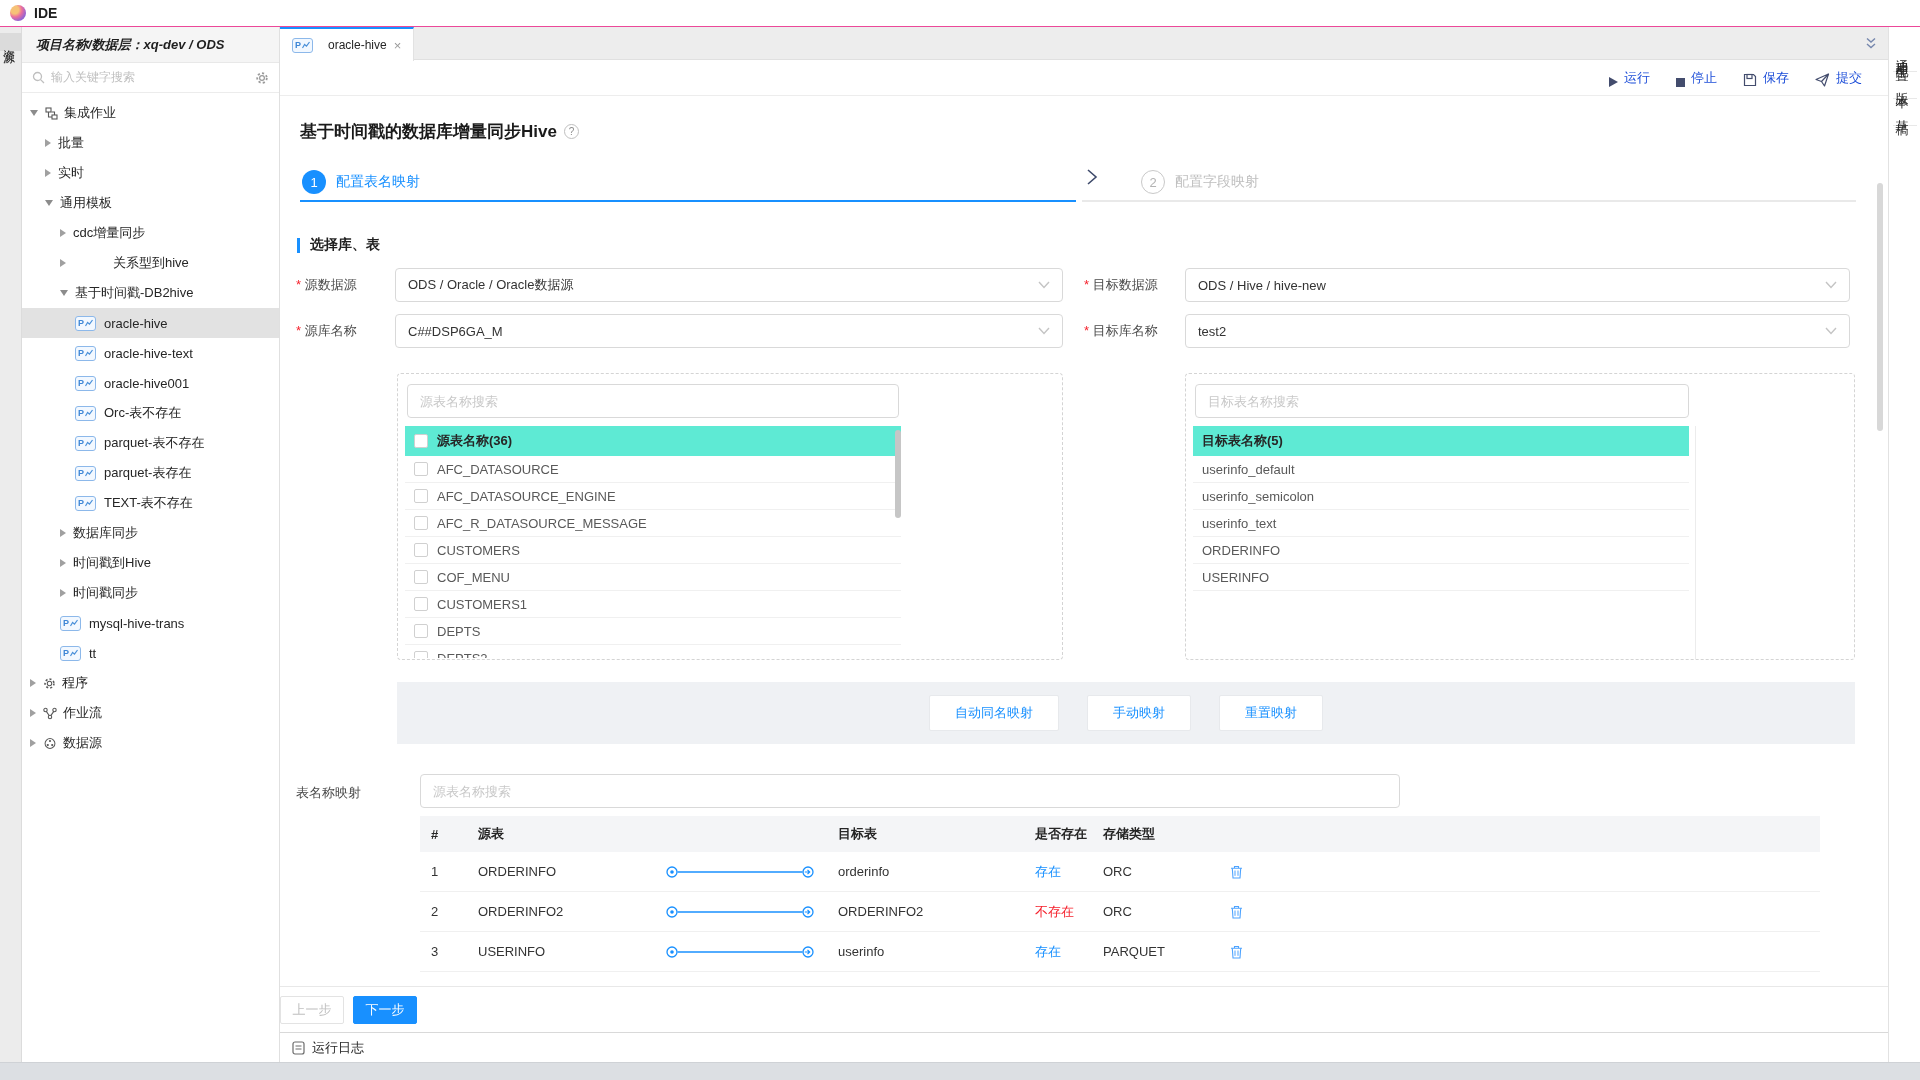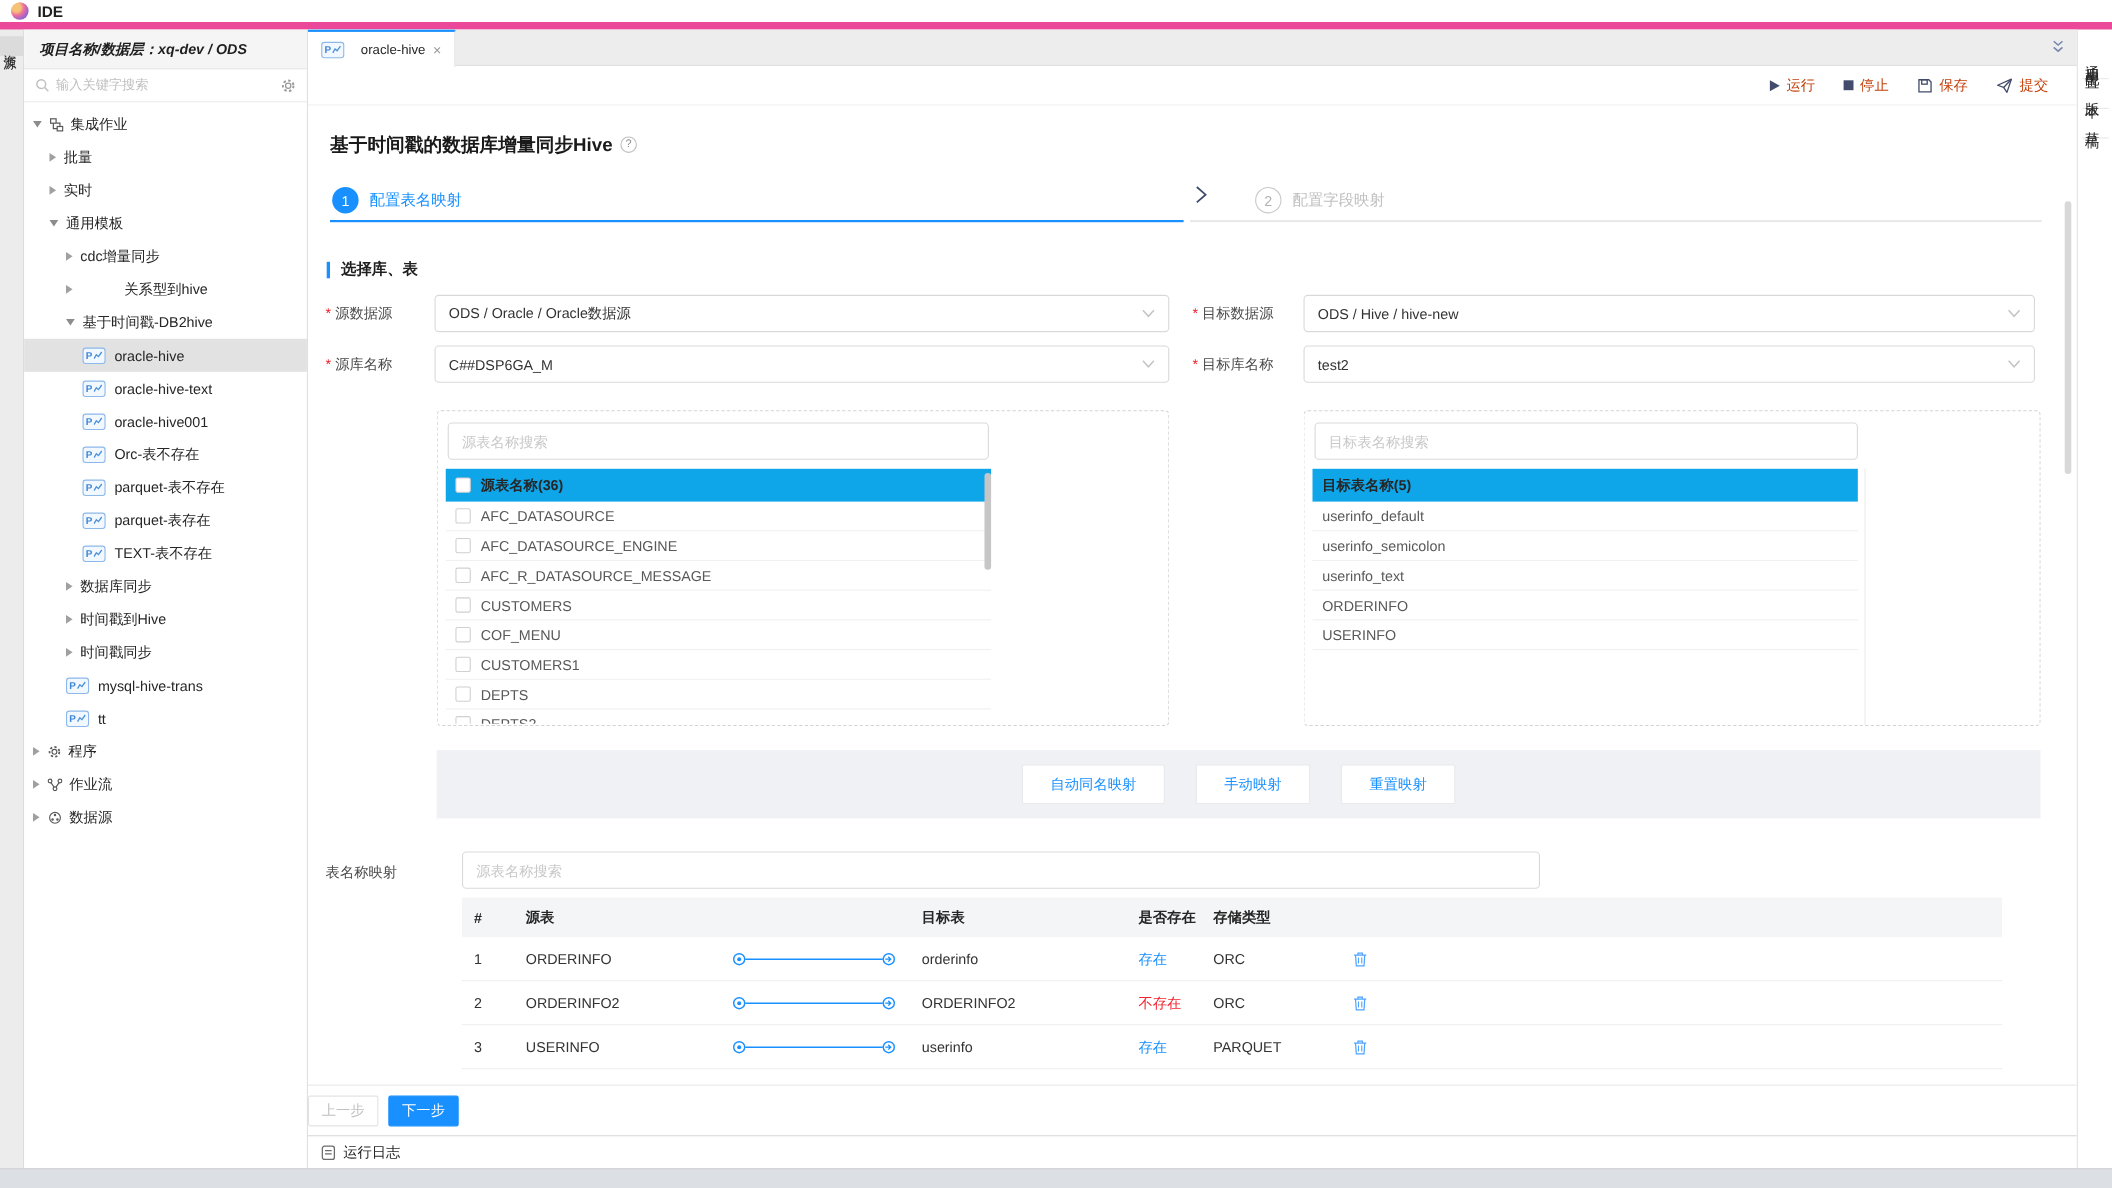--- a/index.html
+++ b/index.html
@@ -1,21 +1,21 @@
 <!DOCTYPE html>
 <html><head>
 <meta charset="utf-8">
 <style>
   * { margin:0; padding:0; box-sizing:border-box; }
   html,body { width:1920px; height:1080px; overflow:hidden; background:#fff;
     font-family:"Liberation Sans","DejaVu Sans",sans-serif; color:#333; }
 
   
   #topbar { position:absolute; left:0; top:0; width:1920px; height:27px; background:#fff;
-    border-bottom:7px solid #ec4899; display:flex; align-items:center; padding-left:10px; gap:8px; }
+    border-bottom:1px solid #ec4899; display:flex; align-items:center; padding-left:10px; gap:8px; }
   #logo { width:16px; height:16px; border-radius:50%;
     background:radial-gradient(circle at 30% 30%, #f6c277 0 25%, #ec6f9d 45%, #8d62d6 75%, #f3a95c 100%); }
   #app-title { font-size:14px; font-weight:bold; color:#1f1f1f; }
 
   
   #left-rail { position:absolute; left:0; top:27px; width:22px; height:1035px; background:#ececec;
     border-right:1px solid #dcdcdc; }
   #left-rail .rail-tab { margin-top:6px; width:22px; padding:7px 0; background:#dbdbdb;
     writing-mode:vertical-lr; text-orientation:upright; font-size:12px; color:#262626;
     display:flex; justify-content:center; letter-spacing:2px; }
@@ -50,21 +50,21 @@
     border-bottom:1px solid #e0e0e0; }
   .tab { position:absolute; left:0; top:0; height:34px; display:inline-flex; align-items:center;
     gap:7px; padding:0 12px; background:#fff; border-top:2px solid #1890ff;
     border-right:1px solid #e2e2e2; font-size:12px; color:#262626; z-index:2; }
   .tab-close { color:#999; font-size:13px; cursor:pointer; }
   #collapse-tabs { position:absolute; right:10px; top:9px; cursor:pointer; }
 
   #toolbar { position:absolute; left:0; top:33px; width:1608px; height:36px; background:#fff;
     border-bottom:1px solid #ededed; display:flex; align-items:center; justify-content:flex-end;
     gap:26px; padding-right:26px; }
-  .tool-btn { display:inline-flex; align-items:center; gap:6px; font-size:13px; color:#c2410c; cursor:pointer; }
+  .tool-btn { display:inline-flex; align-items:flex-end; gap:6px; font-size:13px; color:#1d4ed8; cursor:pointer; }
   .run-tri { width:0; height:0; border-style:solid; border-width:5px 0 5px 9px;
     border-color:transparent transparent transparent #434c6d; }
   .stop-sq { width:9px; height:9px; background:#434c6d; }
 
   #content { position:absolute; left:0; top:69px; width:1608px; height:890px; background:#fff; }
 
   #wiz-title { position:absolute; left:20px; top:24px; font-size:17px; font-weight:bold; color:#1a1a1a;
     display:flex; align-items:center; gap:7px; }
   .help-circ { width:15px; height:15px; border-radius:50%; border:1px solid #bfbfbf; color:#8c8c8c;
     font-size:10px; font-weight:normal; display:inline-flex; align-items:center; justify-content:center; cursor:pointer; }
@@ -90,21 +90,21 @@
   .select { position:absolute; height:34px; border:1px solid #d9d9d9; border-radius:4px; background:#fff;
     display:flex; align-items:center; justify-content:space-between; padding:14px 12px; font-size:13px;
     color:#333; cursor:pointer; }
 
   .panel { position:absolute; top:277px; height:287px; border:1px dashed #d4d4d4; border-radius:4px;
     background:#fff; overflow:hidden; }
   .panel-search { position:absolute; left:9px; top:10px; height:34px; border:1px solid #d9d9d9;
     border-radius:4px; padding:0 12px; font-size:13px; color:#333; outline:none; font-family:inherit; }
   .panel-search::placeholder { color:#c8c8c8; }
   .tlist { position:absolute; left:7px; top:52px; overflow:hidden; }
-  .tl-head { height:30px; background:#0ea5e9; display:flex; align-items:center; gap:9px;
+  .tl-head { height:30px; background:#5eead4; display:flex; align-items:center; gap:9px;
     padding-left:9px; font-size:13px; font-weight:bold; color:#262626; }
   .tl-row { height:27px; display:flex; align-items:center; gap:9px; padding-left:9px;
     border-bottom:1px solid #f0f0f0; font-size:13px; color:#595959; }
   .cb { width:14px; height:14px; border:1px solid #d0d0d0; border-radius:2px; background:#fff; flex:0 0 auto; cursor:pointer; }
   .sb-thumb { position:absolute; width:6px; border-radius:3px; background:#c6c6c6; }
   .track-line { position:absolute; width:1px; background:#ececec; }
 
   #action-band { position:absolute; left:117px; top:586px; width:1458px; height:62px; background:#eff1f4;
     display:flex; align-items:center; justify-content:center; gap:28px; }
   .map-btn { height:36px; padding:0 25px; background:#fff; border:1px solid #e7e9ec; border-radius:2px;

